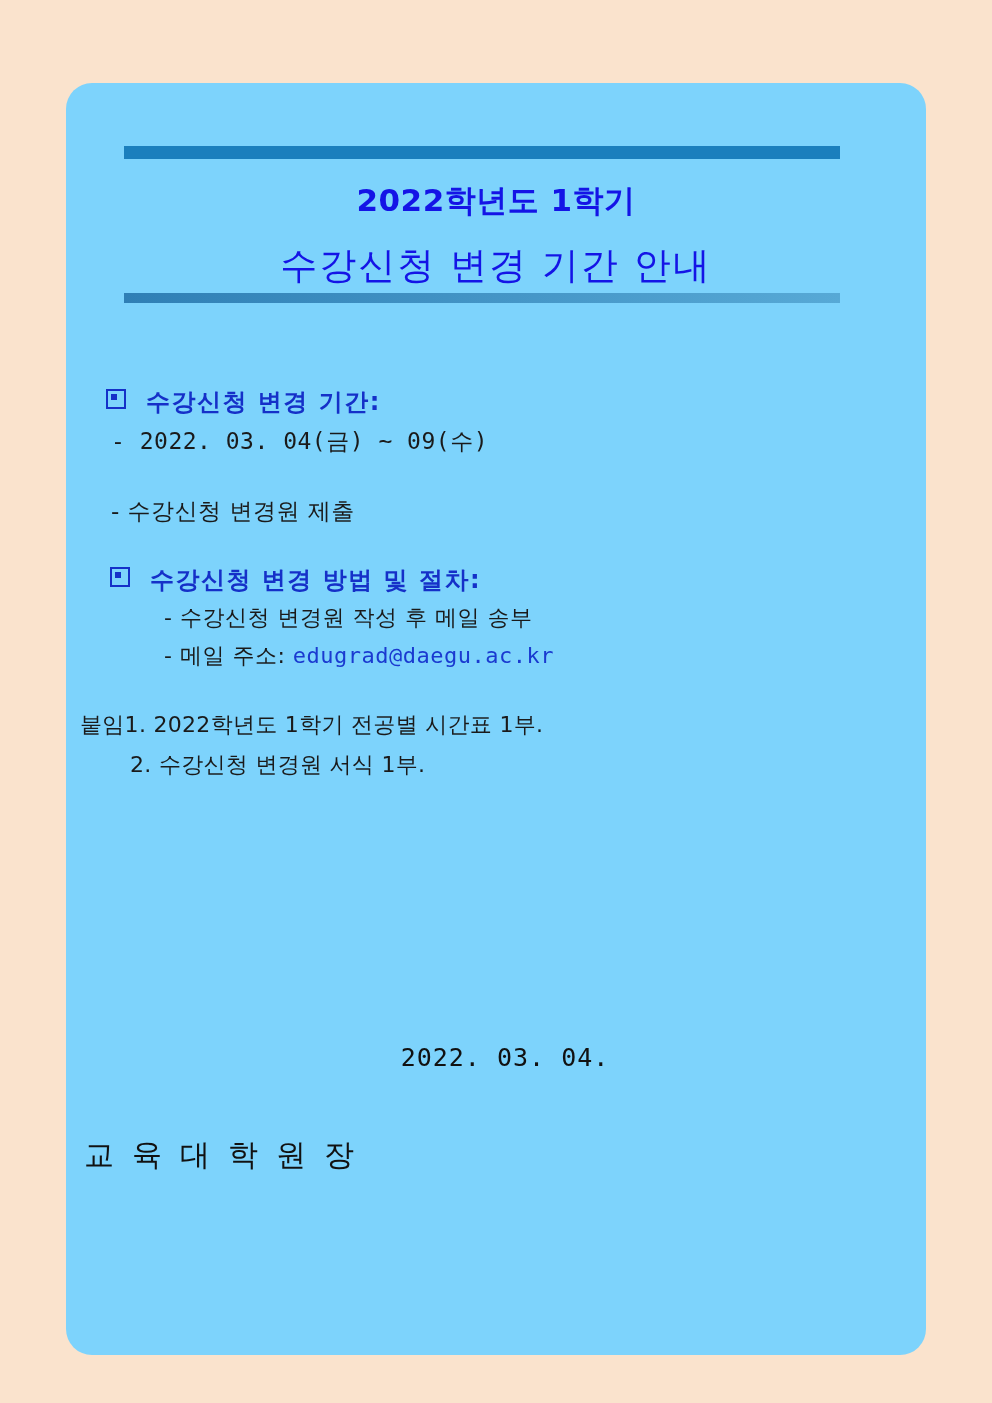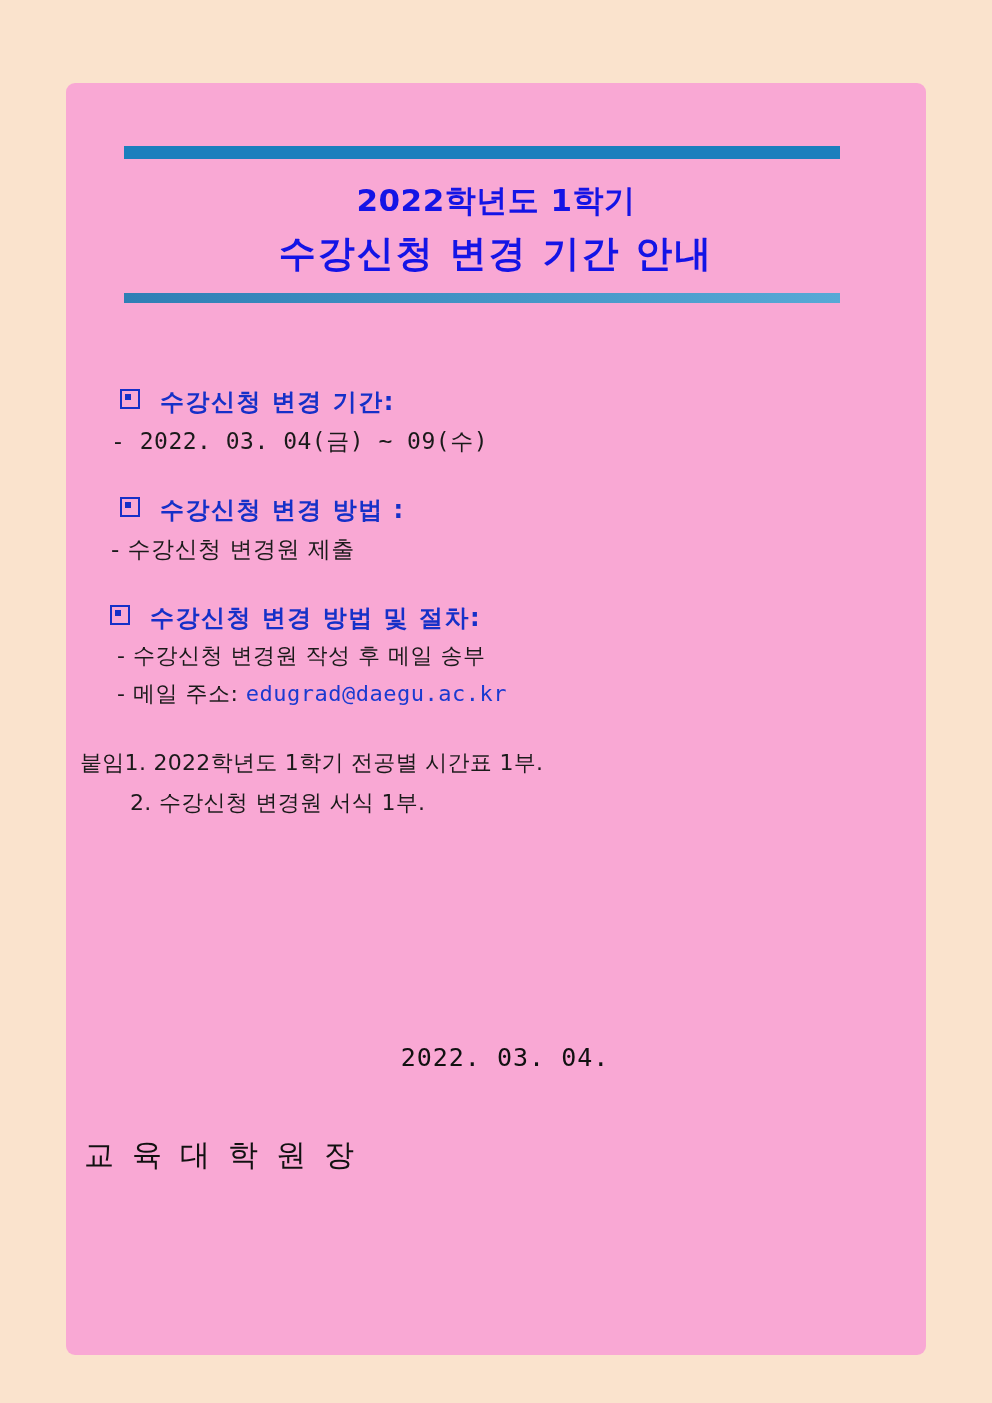--- a/index.html
+++ b/index.html
@@ -12,22 +12,22 @@
     background: #fae3cd;
     font-family: "DejaVu Sans", "Liberation Sans", sans-serif;
     overflow: hidden;
   }
   .page {
     position: absolute;
     left: 66px;
     top: 83px;
     width: 860px;
     height: 1272px;
-    background: #f9a8d4;
-    border-radius: 9px;
+    background: #7dd3fc;
+    border-radius: 26px;
   }
   .rule-top {
     position: absolute;
     left: 58px;
     top: 63px;
     width: 716px;
     height: 13px;
     background: #1b7fbd;
   }
   .rule-bottom {
@@ -48,41 +48,41 @@
   .title-line1 {
     color: #1414e6;
     font-size: 31px;
     font-weight: bold;
     letter-spacing: 0.5px;
     line-height: 42px;
   }
   .title-line2 {
     color: #1414e6;
     font-size: 37px;
-    font-weight: bold;
+    font-weight: normal;
     letter-spacing: 2px;
     line-height: 50px;
-    margin-top: 8px;
+    margin-top: 20px;
   }
   .body-block {
     position: absolute;
     left: 0;
     top: 300px;
     width: 860px;
   }
   .sec {
     margin-bottom: 30px;
   }
   .sec-head {
     color: #1530c8;
     font-size: 24px;
     font-weight: bold;
     letter-spacing: 1.5px;
     line-height: 38px;
-    padding-left: 54px;
+    padding-left: 40px;
   }
   .sec-head.indent2 {
     padding-left: 44px;
   }
   .bullet-sq {
     display: inline-block;
     width: 16px;
     height: 16px;
     border: 2px solid #1530c8;
     position: relative;
@@ -103,21 +103,21 @@
     font-size: 23px;
     line-height: 40px;
     letter-spacing: 0.5px;
     padding-left: 45px;
     font-family: "DejaVu Sans Mono", "Liberation Mono", monospace;
   }
   .sub.k {
     font-family: "DejaVu Sans", "Liberation Sans", sans-serif;
   }
   .sub.tight {
-    padding-left: 51px;
+    padding-left: 98px;
     font-size: 22px;
     line-height: 38px;
   }
   .mail-link {
     color: #1a3ad0;
     font-family: "DejaVu Sans Mono", "Liberation Mono", monospace;
     margin-top: 19px;
   }
   .attach {
     margin-top: 12px;
@@ -170,23 +170,20 @@
   <div class="body-block">
 
     <div class="sec">
       <div class="sec-head">
         <span class="bullet-sq"></span><span>수강신청 변경 기간:</span>
       </div>
       <div class="sub">- 2022. 03. 04(금) ~ 09(수)</div>
     </div>
 
     <div class="sec">
-      <div class="sec-head">
-        <span class="bullet-sq"></span><span>수강신청 변경 방법 :</span>
-      </div>
       <div class="sub k">- 수강신청 변경원 제출</div>
     </div>
 
     <div class="sec">
       <div class="sec-head indent2">
         <span class="bullet-sq"></span><span>수강신청 변경 방법 및 절차:</span>
       </div>
       <div class="sub k tight">- 수강신청 변경원 작성 후 메일 송부</div>
       <div class="sub k tight">
         <span>- 메일 주소:</span>

